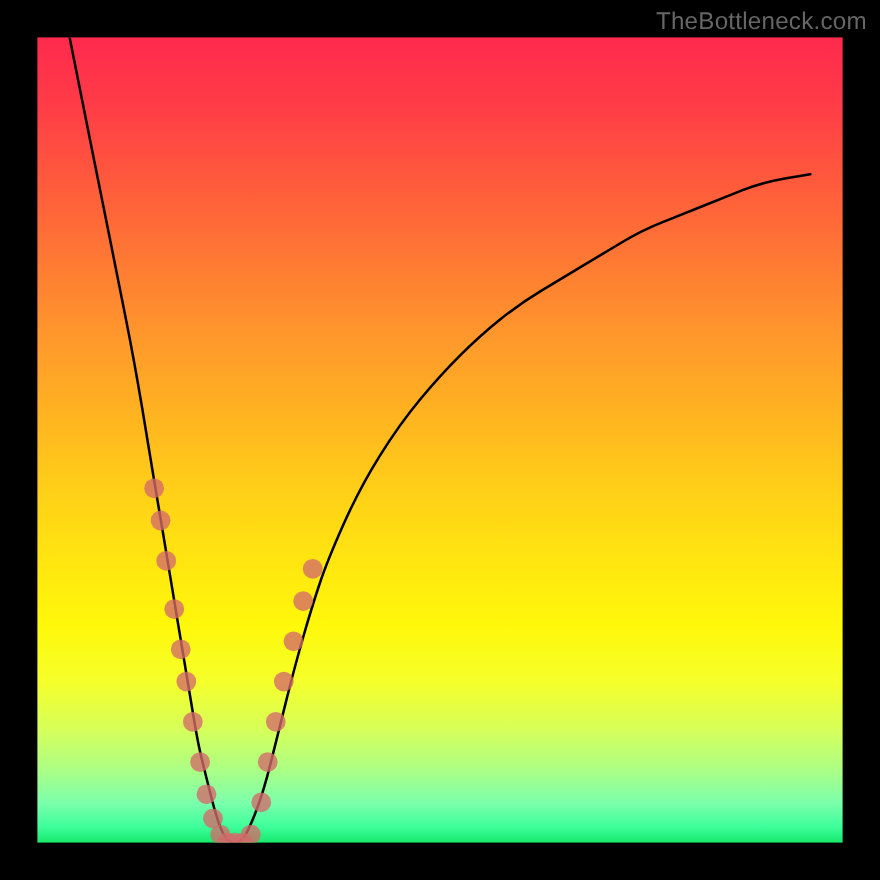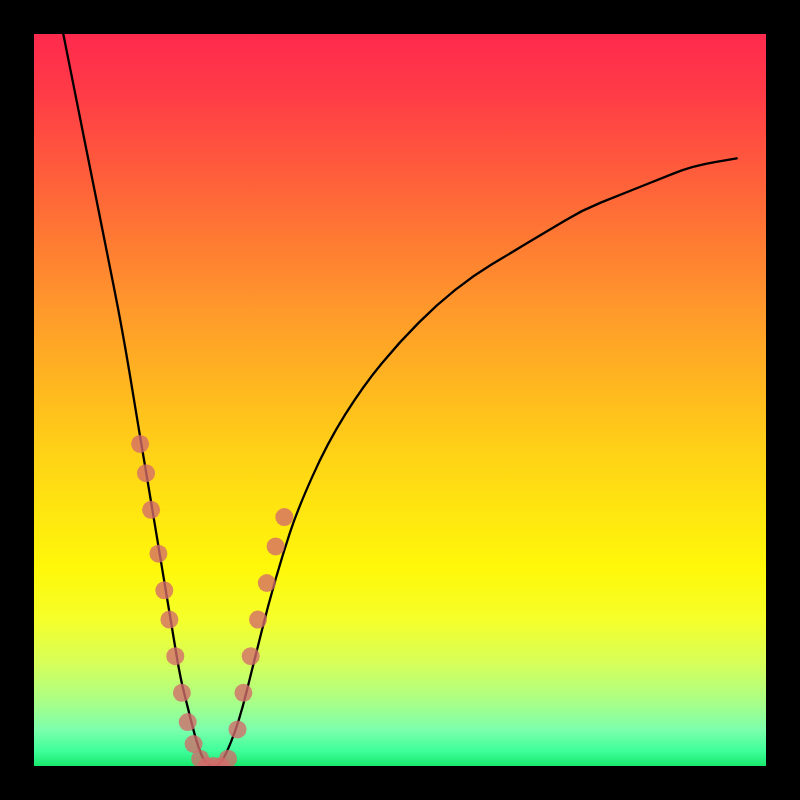--- a/index.html
+++ b/index.html
@@ -71,20 +71,21 @@
   .dot {
     fill: #d46a6a;
     fill-opacity: 0.78;
     stroke: none;
   }
 </style>
 </head>
 <body>
 
 <div class="frame">
+  <div class="watermark">TheBottleneck.com</div>
   <div class="plot-area">
     <svg class="overlay" viewBox="0 0 732 732">
       <path id="curvePath" class="curve" d="M 29.3 0.0 Q 29.3 0.0 36.6 36.6 Q 43.9 73.2 51.2 109.8 Q 58.6 146.4 65.9 183.0 Q 73.2 219.6 80.5 256.2 Q 87.8 292.8 95.2 336.7 Q 102.5 380.6 106.1 402.6 Q 109.8 424.6 113.5 446.5 Q 117.1 468.5 120.8 490.4 Q 124.4 512.4 128.1 534.4 Q 131.8 556.3 135.4 578.3 Q 139.1 600.2 142.7 622.2 Q 146.4 644.2 150.1 658.8 Q 153.7 673.4 157.4 688.1 Q 161.0 702.7 164.7 713.7 Q 168.4 724.7 172.0 728.3 Q 175.7 732.0 179.3 732.0 Q 183.0 732.0 186.7 728.3 Q 190.3 724.7 197.6 706.4 Q 205.0 688.1 212.3 658.8 Q 219.6 629.5 226.9 600.2 Q 234.2 571.0 241.6 545.3 Q 248.9 519.7 256.2 497.8 Q 263.5 475.8 278.2 442.9 Q 292.8 409.9 311.1 380.6 Q 329.4 351.4 347.7 329.4 Q 366.0 307.4 384.3 289.1 Q 402.6 270.8 420.9 256.2 Q 439.2 241.6 457.5 230.6 Q 475.8 219.6 494.1 208.6 Q 512.4 197.6 530.7 186.7 Q 549.0 175.7 567.3 168.4 Q 585.6 161.0 603.9 153.7 Q 622.2 146.4 640.5 139.1 Q 658.8 131.8 680.8 128.1 T 702.7 124.4" stroke="#000000"></path>
       <g id="dotsGroup">
           <circle cx="106.1" cy="409.9" r="9" class="dot" fill="#d46a6a"></circle>
           <circle cx="112.0" cy="439.2" r="9" class="dot" fill="#d46a6a"></circle>
           <circle cx="117.1" cy="475.8" r="9" class="dot" fill="#d46a6a"></circle>
           <circle cx="124.4" cy="519.7" r="9" class="dot" fill="#d46a6a"></circle>
           <circle cx="130.3" cy="556.3" r="9" class="dot" fill="#d46a6a"></circle>
           <circle cx="135.4" cy="585.6" r="9" class="dot" fill="#d46a6a"></circle>

